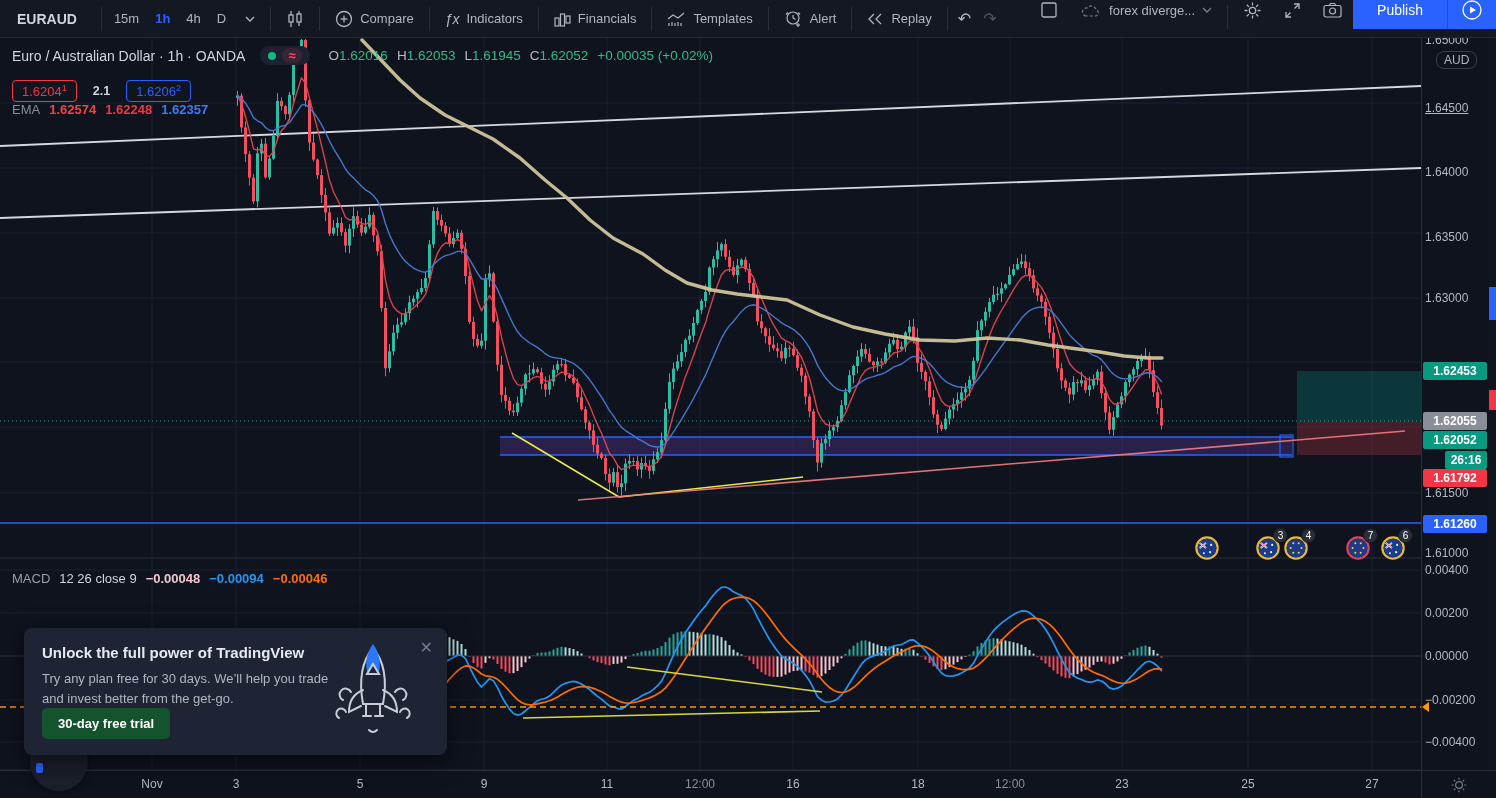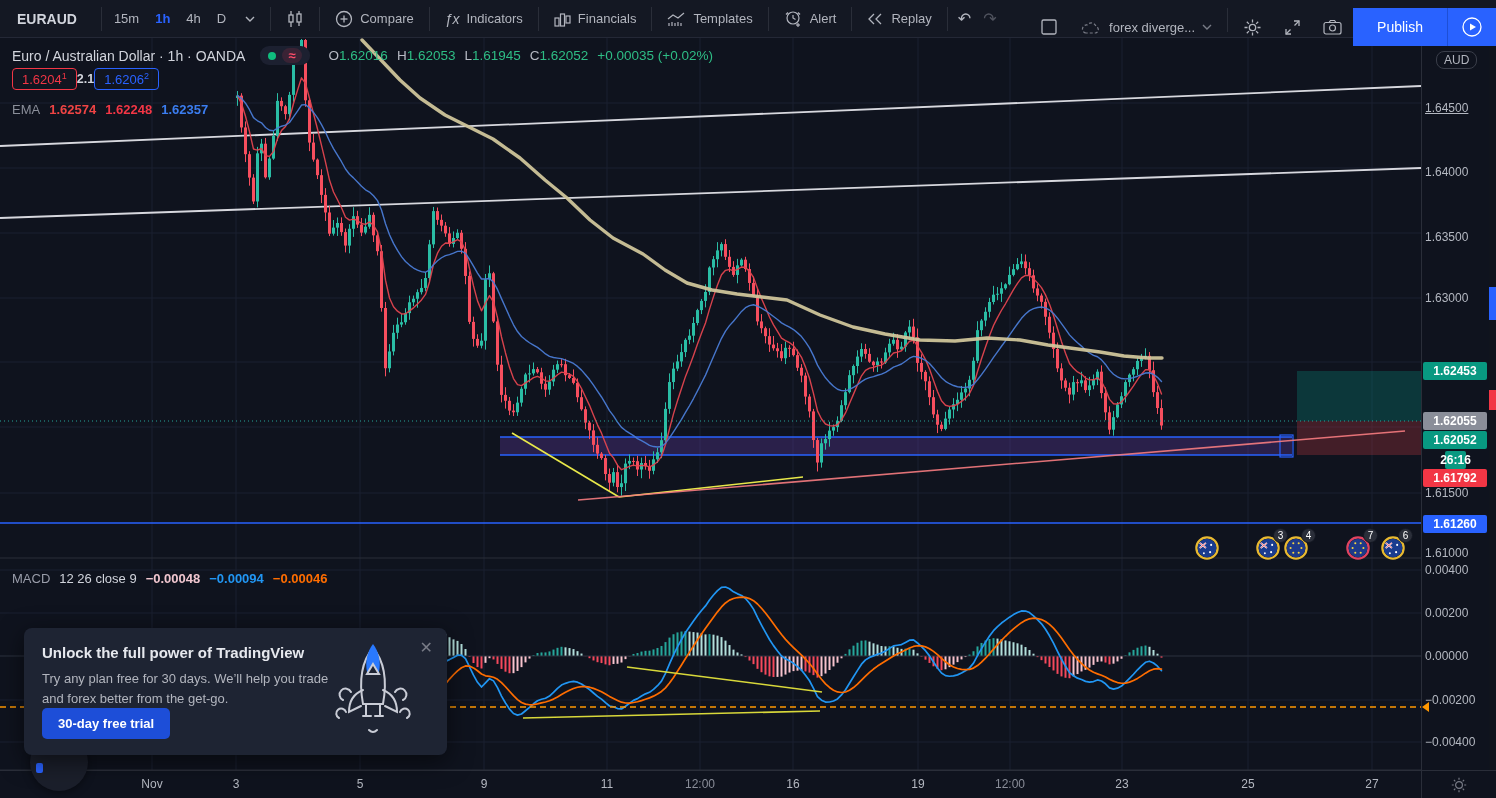--- a/index.html
+++ b/index.html
@@ -8,41 +8,41 @@
   #app { position:relative; width:1496px; height:798px; background:#0f131e; color:#d1d4dc; }
 
   
   .toolbar { position:absolute; top:0; left:0; width:1496px; height:38px; background:#141823;
     border-bottom:1px solid #242836; display:flex; align-items:center; font-size:13px; color:#b2b5be; z-index:40; }
   .tb-sep { width:1px; height:24px; background:#2a2e39; margin:0 4px; flex:0 0 1px; }
   .tb-item { display:flex; align-items:center; gap:7px; padding:0 11px; height:38px; cursor:pointer; white-space:nowrap; }
   .tb-symbol { font-weight:bold; color:#d1d4dc; font-size:14px; padding:0 20px 0 17px; }
   .tf { padding:0 8px; }
   .tf.active { color:#2962ff; font-weight:bold; }
-  .tb-right { margin-left:auto; display:flex; align-items:flex-start; height:21px; }
+  .tb-right { margin-left:auto; display:flex; align-items:flex-end; height:21px; }
   .publish-wrap { display:flex; align-items:stretch; height:38px; background:#2962ff; color:#fff; }
   .publish-btn { display:flex; align-items:center; padding:0 24px; font-size:14px; cursor:pointer; }
   .publish-sep { width:1px; background:#1e4fd6; }
   .publish-play { display:flex; align-items:center; padding:0 13px; cursor:pointer; }
   .dim { color:#50535e; }
 
   
   #chart-svg { position:absolute; top:38px; left:0; z-index:1; }
 
   
   .legend { position:absolute; left:12px; z-index:20; display:flex; align-items:center; gap:9px; font-size:13px; }
   .legend-row1 { top:46px; font-size:14px; color:#d1d4dc; }
   .legend-pill { display:inline-flex; align-items:center; gap:6px; background:#1c2030; border-radius:9px;
     padding:2px 8px; margin-left:6px; }
   .gdot { width:8px; height:8px; border-radius:50%; background:#0fbd7e; display:inline-block; }
   .approx { color:#ff4d6a; font-weight:bold; font-size:13px; background:rgba(244,54,84,.14); border-radius:8px; padding:0 6px; }
   .ohlc { display:flex; gap:9px; margin-left:10px; font-size:13.5px; }
   .ohlc .lb { color:#b7bac4; }
   .ohlc .v { color:#2ebd85; }
-  .legend-row2 { top:68px; gap:0; }
+  .legend-row2 { top:80px; gap:16px; }
   .quote-box { border:1px solid #f23645; color:#f23645; border-radius:4px; padding:2px 9px; font-size:13px; background:rgba(19,23,34,.6); }
   .quote-box.ask { border-color:#2962ff; color:#2962ff; }
   .quote-box sup { font-size:9px; }
   .spread { color:#d1d4dc; font-weight:bold; font-size:12.5px; }
   .legend-row3 { top:102px; font-size:13px; }
   .legend-row3 .name { color:#8a8e99; }
   .ema-y { color:#ef4444; font-weight:bold; }
   .ema-r { color:#f23645; font-weight:bold; }
   .ema-b { color:#3b7df0; font-weight:bold; }
   .legend-macd { top:571px; font-size:13px; }
@@ -76,21 +76,21 @@
   
   .badge { position:absolute; z-index:18; cursor:pointer; }
   .badge .cnt { position:absolute; top:-7px; right:-7px; background:#2a2e39; color:#fff; font-size:10px;
     width:15px; height:15px; border-radius:50%; display:flex; align-items:center; justify-content:center; border:1px solid #131722; }
 
   
   .popup { position:absolute; left:24px; top:628px; width:423px; height:127px; background:#1e2433;
     border-radius:8px; box-shadow:0 6px 24px rgba(0,0,0,.55); z-index:30; padding:16px 18px; }
   .popup h3 { font-size:15px; color:#e6e8ee; margin-bottom:8px; font-weight:bold; }
   .popup p { font-size:13px; color:#b2b5be; line-height:1.5; width:310px; }
-  .trial-btn { position:absolute; left:18px; bottom:16px; background:#1d4ed8; color:#fff; border:none;
+  .trial-btn { position:absolute; left:18px; bottom:16px; background:#14532d; color:#fff; border:none;
     border-radius:5px; font-size:13px; font-weight:bold; padding:8px 16px; cursor:pointer; font-family:inherit; }
   .popup-close { position:absolute; right:14px; top:10px; color:#787b86; font-size:16px; cursor:pointer; }
   .rocket { position:absolute; right:34px; top:10px; }
   .fab-circle { position:absolute; left:30px; top:733px; width:58px; height:58px; border-radius:50%;
     background:#1b1f2b; box-shadow:0 2px 8px rgba(0,0,0,.4); z-index:25; }
   .fab-circle:after { content:""; position:absolute; left:6px; top:30px; width:7px; height:10px; background:#2962ff; border-radius:2px; }
 </style>
 </head>
 <body>
 
@@ -1025,39 +1025,39 @@
       <div class="axis-tick" style="top: 448px;">1.61500</div>
       <div class="axis-tick" style="top: 508px;">1.61000</div>
       <div class="axis-tick" style="top: 525px;">0.00400</div>
       <div class="axis-tick" style="top: 568px;">0.00200</div>
       <div class="axis-tick" style="top: 611px;">0.00000</div>
       <div class="axis-tick" style="top: 655px;">−0.00200</div>
       <div class="axis-tick" style="top: 697px;">−0.00400</div>
       <div class="axis-badge" style="top: 324px; background: rgb(8, 153, 129); left: 1px; width: 64px;">1.62453</div>
       <div class="axis-badge" style="top: 374px; background: rgb(138, 142, 153); left: 1px; width: 64px;">1.62055</div>
       <div class="axis-badge" style="top: 393px; background: rgb(8, 153, 129); left: 1px; width: 64px;">1.62052</div>
-      <div class="axis-badge" style="top: 413px; background: rgb(8, 153, 129); left: 23px; width: 21px;">26:16</div>
+      <div class="axis-badge" style="top: 413px; background: rgb(8, 153, 129); left: 23px; width: 42px;">26:16</div>
       <div class="axis-badge" style="top: 431px; background: rgb(242, 54, 69); left: 1px; width: 64px;">1.61792</div>
       <div class="axis-badge" style="top: 477px; background: rgb(41, 98, 255); left: 1px; width: 64px;">1.61260</div>
       <div class="macd-arrow" style="top: 664px;"></div>
     </div>
   <div class="edge-strip" id="edge-strip">
       <div class="sliver" style="top: 249px; height: 33px; background: rgb(41, 98, 255);"></div>
       <div class="sliver" style="top: 352px; height: 20px; background: rgb(242, 54, 69);"></div>
     </div>
 
   <div class="time-axis" id="time-axis">
       <div class="time-label" style="left: 152px;">Nov</div>
       <div class="time-label" style="left: 236px;">3</div>
       <div class="time-label" style="left: 360px;">5</div>
       <div class="time-label" style="left: 484px;">9</div>
       <div class="time-label" style="left: 607px;">11</div>
       <div class="time-label minor" style="left: 700px;">12:00</div>
       <div class="time-label" style="left: 793px;">16</div>
-      <div class="time-label" style="left: 918px;">19</div>
+      <div class="time-label" style="left: 918px;">18</div>
       <div class="time-label minor" style="left: 1010px;">12:00</div>
       <div class="time-label" style="left: 1122px;">23</div>
       <div class="time-label" style="left: 1248px;">25</div>
       <div class="time-label" style="left: 1372px;">27</div>
     </div>
   <div class="tz-corner">
     <svg width="16" height="16" viewBox="0 0 16 16" fill="none" stroke="#787b86" stroke-width="1.2">
       <circle cx="8" cy="8" r="3.4"></circle>
       <path d="M8,0.8 v2 M8,13.2 v2 M0.8,8 h2 M13.2,8 h2 M2.9,2.9 l1.4,1.4 M11.7,11.7 l1.4,1.4 M13.1,2.9 l-1.4,1.4 M4.3,11.7 l-1.4,1.4"></path>
     </svg>
@@ -1110,21 +1110,21 @@
           <circle cx="15" cy="8" r="1" fill="#fff"></circle>
           <circle cx="14" cy="15" r="1" fill="#fff"></circle>
           <circle cx="8" cy="16" r="0.9" fill="#fff"></circle>
         </svg><span class="cnt">6</span></div>
     </div>
 
   <div class="fab-circle"></div>
 
   <div class="popup">
     <h3>Unlock the full power of TradingView</h3>
-    <p><span>Try any plan free for 30 days. We’ll help you trade</span><br><span>and forex better from the get-go.</span></p>
+    <p><span>Try any plan free for 30 days. We’ll help you trade</span><br><span>and invest better from the get-go.</span></p>
     <button class="trial-btn">30-day free trial</button>
     <span class="popup-close">✕</span>
     <svg class="rocket" width="80" height="108" viewBox="0 0 80 108">
       <g fill="none" stroke="#c9ccd6" stroke-width="2" stroke-linecap="round">
         <path d="M40,10 C52,24 54,44 50,66 L30,66 C26,44 28,24 40,10 Z"></path>
         <path d="M30,52 C20,56 16,64 16,74 L28,68"></path>
         <path d="M50,52 C60,56 64,64 64,74 L52,68"></path>
         <path d="M33,66 l0,12 M47,66 l0,12 M30,78 h8 M42,78 h8"></path>
         <path d="M10,62 a6,6 0 1 1 8,-8"></path>
         <path d="M70,62 a6,6 0 1 0 -8,-8"></path>

